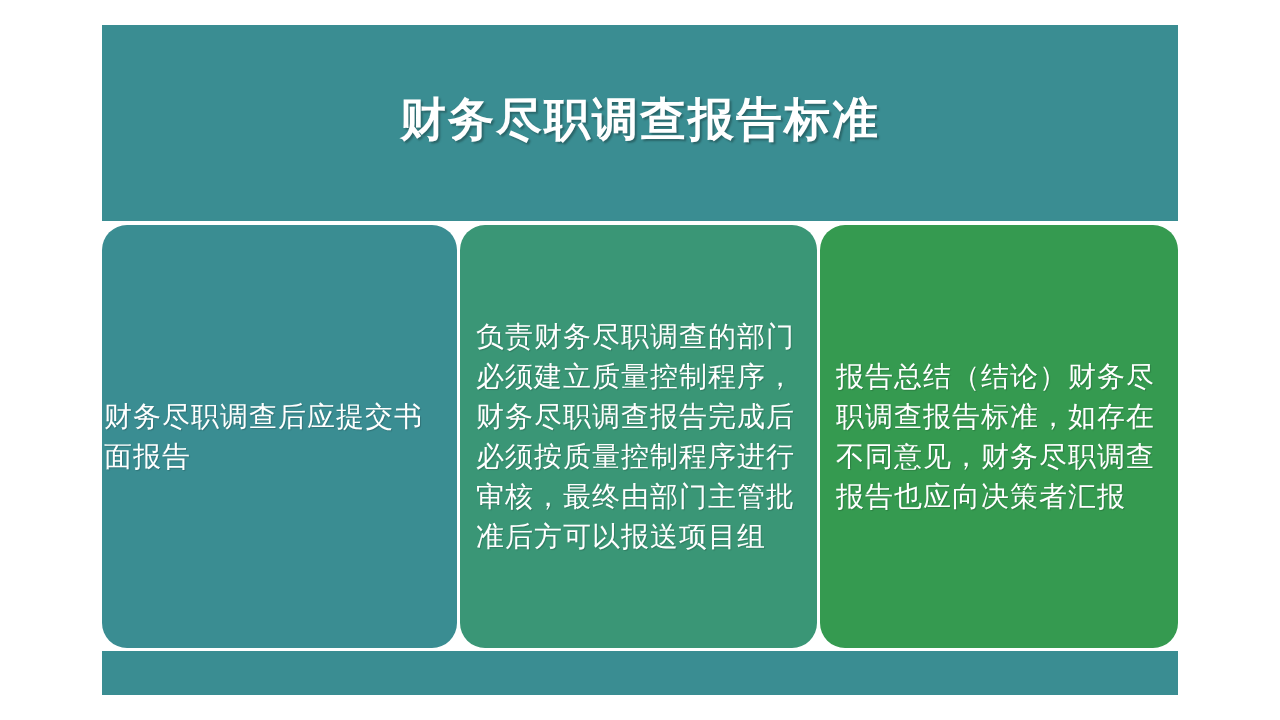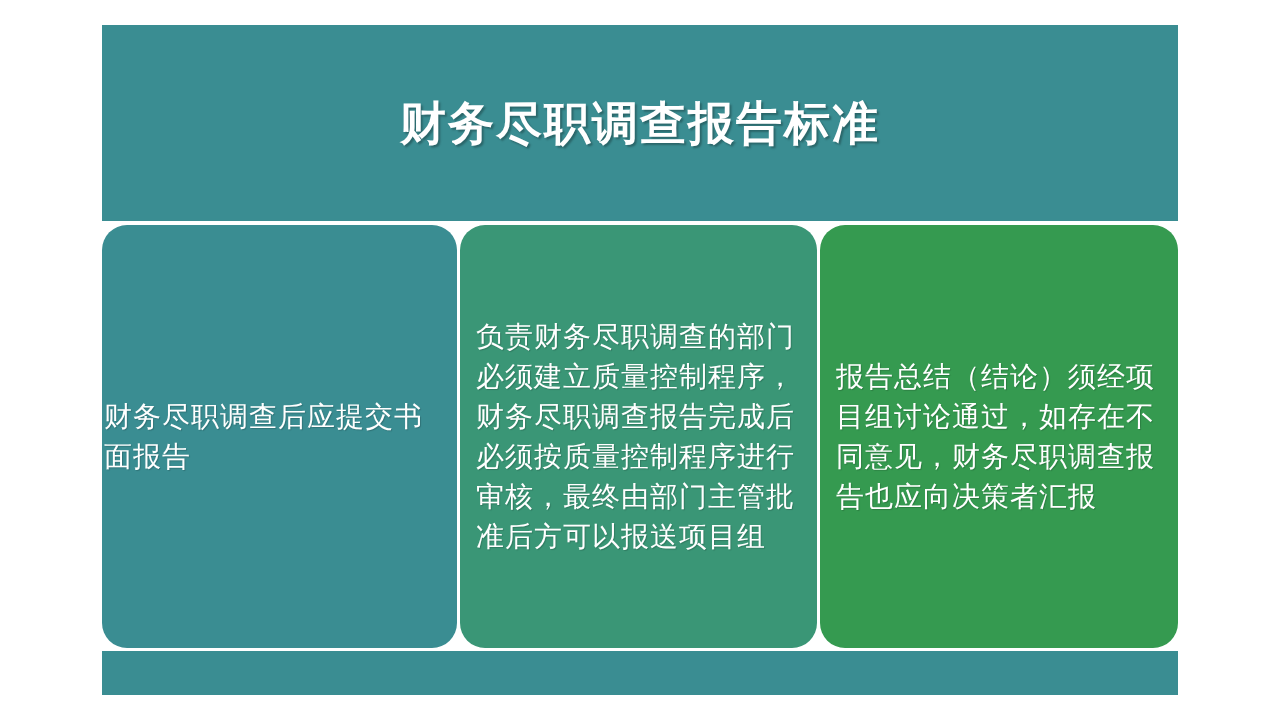--- a/index.html
+++ b/index.html
@@ -30,21 +30,21 @@
     height: 196px;
     background: #3a8d92;
     box-sizing: border-box;
     display: flex;
     align-items: center;
     justify-content: center;
   }
 
   #title-text {
     color: #ffffff;
-    font-family: Liberation Sans, sans-serif;
+    font-family: Liberation Mono, monospace;
     font-weight: bold;
     font-size: 46px;
     letter-spacing: 2px;
     line-height: 1.1;
     text-align: center;
     text-shadow: 2px 2px 2px rgba(0,0,0,0.28);
     white-space: nowrap;
     user-select: none;
   }
 
@@ -137,20 +137,20 @@
 
     <div class="cell" id="cell-1">
       <div class="cell-text">财务尽职调查后应提交书面报告</div>
     </div>
 
     <div class="cell" id="cell-2">
       <div class="cell-text">负责财务尽职调查的部门必须建立质量控制程序，财务尽职调查报告完成后必须按质量控制程序进行审核，最终由部门主管批准后方可以报送项目组</div>
     </div>
 
     <div class="cell" id="cell-3">
-      <div class="cell-text">报告总结（结论）须经项目组讨论通过，如存在不同意见，财务尽职调查报告也应向决策者汇报</div>
+      <div class="cell-text">报告总结（结论）财务尽职调查报告标准，如存在不同意见，财务尽职调查报告也应向决策者汇报</div>
     </div>
 
   </div>
 
   <div id="footer-band"></div>
 
 </div>
 
 </body></html>

